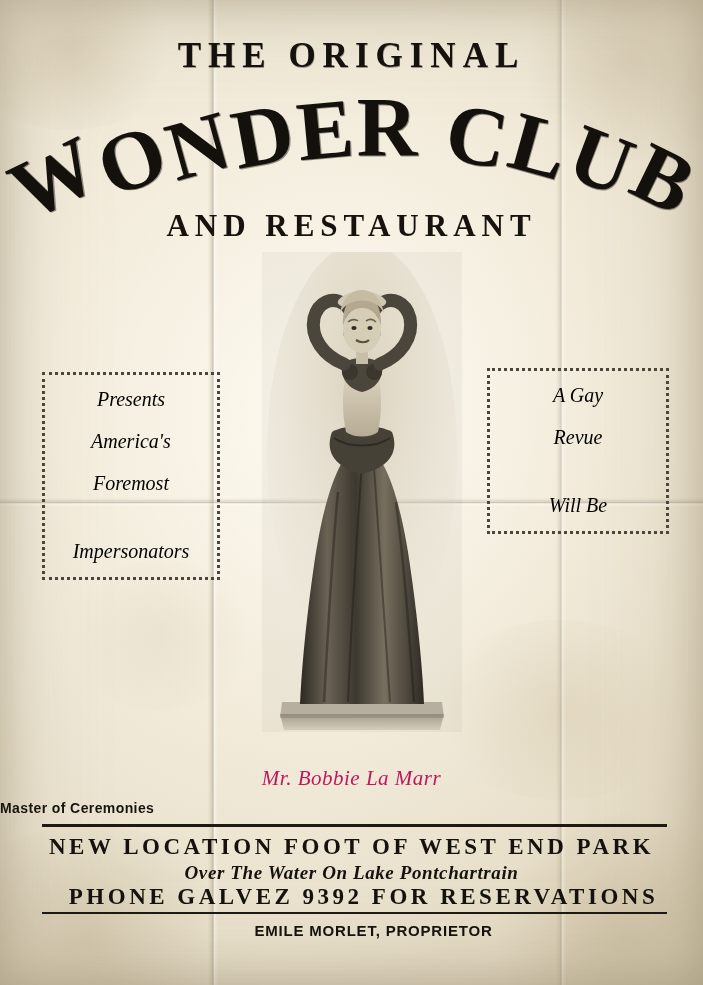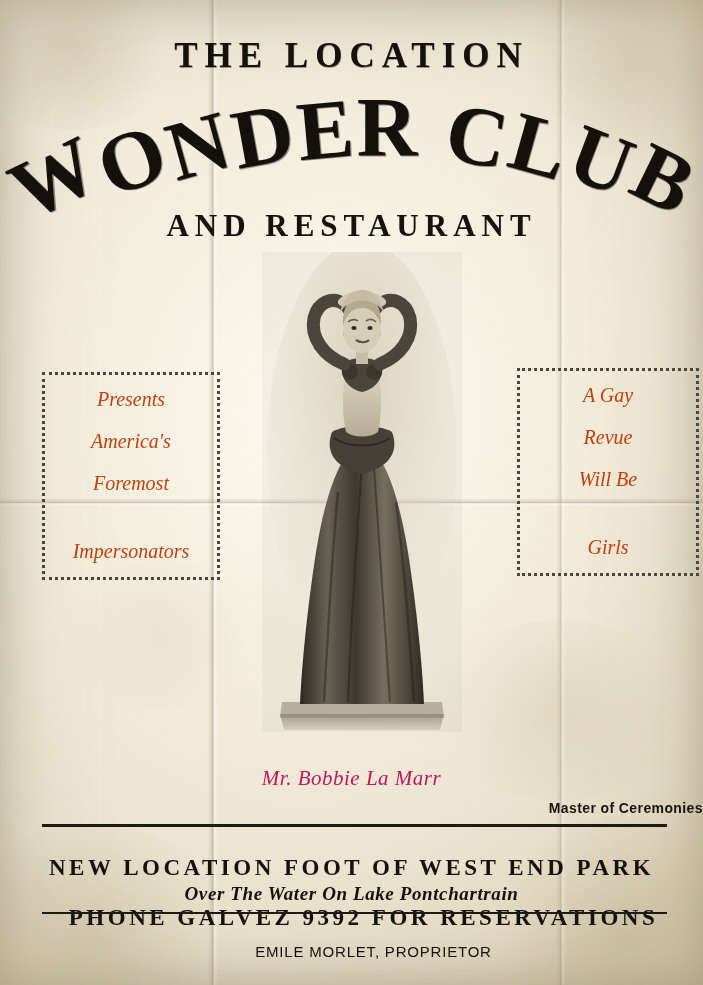--- a/index.html
+++ b/index.html
@@ -104,28 +104,28 @@
   
   .panel {
     position: absolute;
     width: 178px;
     border: 3px dotted #4b463c;
     padding: 14px 6px 16px;
     text-align: center;
     box-sizing: border-box;
   }
   .panel-left { left: 42px; top: 372px; }
-  .panel-right { right: 4px; top: 368px; width: 182px; }
+  .panel-right { right: 34px; top: 368px; width: 182px; }
   .panel .line {
     font-family: "Liberation Serif", serif;
     font-style: italic;
     font-size: 20px;
     line-height: 1.0;
     margin: 0 0 22px 0;
-    color: #c2410c;
+    color: #000000;
     white-space: nowrap;
   }
   .panel .line:last-child { margin-bottom: 0; margin-top: 48px; }
 
   
   .photo-wrap {
     position: absolute;
     left: 262px;
     top: 252px;
     width: 200px;
@@ -142,21 +142,21 @@
     text-align: center;
     font-style: italic;
     font-size: 21px;
     letter-spacing: 0.5px;
     color: #be185d;
   }
   .caption-role {
     position: absolute;
     top: 800px;
     left: 0; right: 0;
-    text-align: right;
+    text-align: left;
     font-family: "Liberation Sans", sans-serif;
     font-weight: 700;
     font-size: 14px;
     letter-spacing: 0.4px;
     color: #17140f;
   }
 
   
   .rule {
     position: absolute;
@@ -164,21 +164,20 @@
     right: 36px;
     height: 3px;
     background: #1d1a14;
   }
   .rule.thin { height: 2px; }
   .foot-line {
     position: absolute;
     left: 0; right: 0;
     text-align: center;
     color: #15120e;
-    margin-top: 21px;
   }
   .foot-1 {
     top: 834px;
     font-size: 23px;
     font-weight: 700;
     letter-spacing: 3.5px;
   }
   .foot-2 {
     top: 862px;
     font-size: 19px;
@@ -190,21 +189,21 @@
     top: 884px;
     font-size: 23px;
     font-weight: 700;
     letter-spacing: 3.5px;
     padding-left: 24px;
   }
   .foot-4 {
     top: 922px;
     font-family: "Liberation Sans", sans-serif;
     font-size: 15px;
-    font-weight: 400;
+    font-weight: 700;
     letter-spacing: 0.8px;
     padding-left: 44px;
   }
 </style>
 </head>
 <body>
 
 <div id="page">
 
   <div id="paper"></div>
@@ -215,40 +214,39 @@
   <div class="blotch" style="right:-60px;bottom:-70px;width:280px;height:240px;background:radial-gradient(circle,rgba(186,172,140,0.42),rgba(186,172,140,0) 70%);"></div>
   <div class="blotch" style="left:430px;top:620px;width:260px;height:180px;background:radial-gradient(circle,rgba(200,186,154,0.30),rgba(200,186,154,0) 72%);"></div>
   <div class="blotch" style="left:60px;top:560px;width:200px;height:150px;background:radial-gradient(circle,rgba(205,192,162,0.22),rgba(205,192,162,0) 72%);"></div>
 
   <div class="fold-v" style="left:208px;"></div>
   <div class="fold-v" style="left:556px; opacity:0.75;"></div>
   <div class="fold-h" style="top:498px;"></div>
 
   <div class="edge-dark" style="inset:0;box-shadow:inset 0 0 46px rgba(140,126,98,0.45), inset 0 0 110px rgba(160,146,116,0.25);"></div>
 
-  <div class="hdr-top">THE LOCATION</div>
+  <div class="hdr-top">THE ORIGINAL</div>
 
   <div class="hdr-main">
     <span class="arcword" id="arc-title"><span class="ch" style="transform: translateY(46px) rotate(-26deg);">W</span><span class="ch" style="transform: translateY(29.4px) rotate(-20.8deg);">O</span><span class="ch" style="transform: translateY(16.6px) rotate(-15.6deg);">N</span><span class="ch" style="transform: translateY(7.4px) rotate(-10.4deg);">D</span><span class="ch" style="transform: translateY(1.8px) rotate(-5.2deg);">E</span><span class="ch" style="transform: translateY(0px) rotate(0deg);">R</span><span class="sp"></span><span class="ch" style="transform: translateY(7.4px) rotate(10.4deg);">C</span><span class="ch" style="transform: translateY(16.6px) rotate(15.6deg);">L</span><span class="ch" style="transform: translateY(29.4px) rotate(20.8deg);">U</span><span class="ch" style="transform: translateY(46px) rotate(26deg);">B</span></span>
   </div>
 
   <div class="hdr-sub">AND RESTAURANT</div>
 
   <div class="panel panel-left">
     <p class="line">Presents</p>
     <p class="line">America's</p>
     <p class="line">Foremost</p>
     <p class="line">Impersonators</p>
   </div>
 
   <div class="panel panel-right">
     <p class="line">A Gay</p>
     <p class="line">Revue</p>
     <p class="line">Will Be</p>
-    <p class="line">Girls</p>
   </div>
 
   <div class="photo-wrap">
     <svg class="photo-fig" viewBox="0 0 200 480" preserveAspectRatio="none">
       <defs>
         <linearGradient id="gownGrad" x1="0" y1="0" x2="1" y2="0">
           <stop offset="0%" stop-color="#2a2620"></stop>
           <stop offset="22%" stop-color="#6a6255"></stop>
           <stop offset="45%" stop-color="#3b362e"></stop>
           <stop offset="68%" stop-color="#78705f"></stop>

